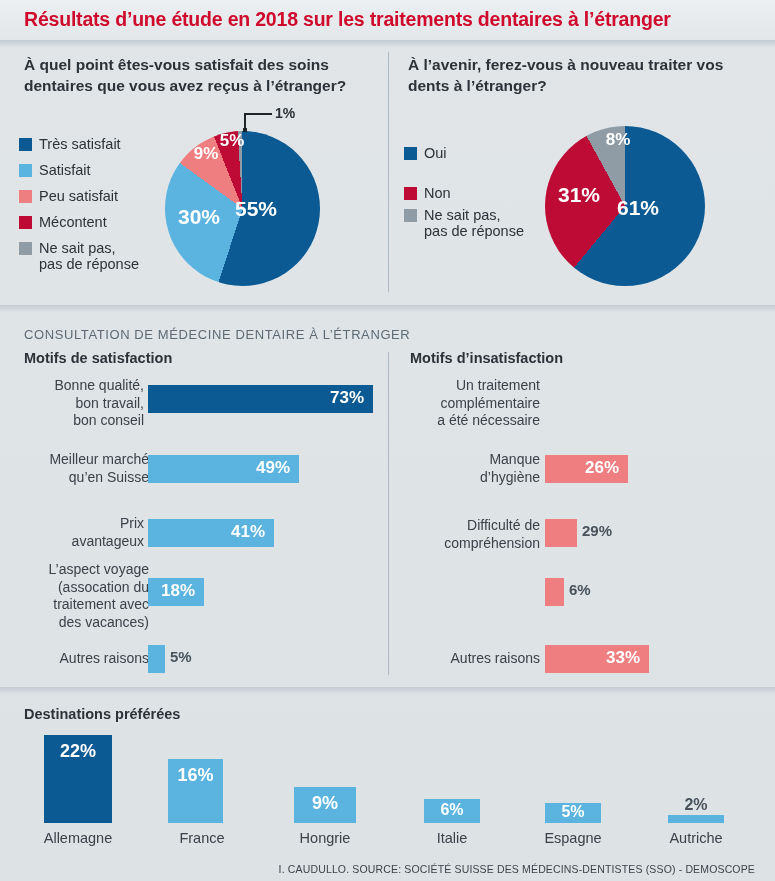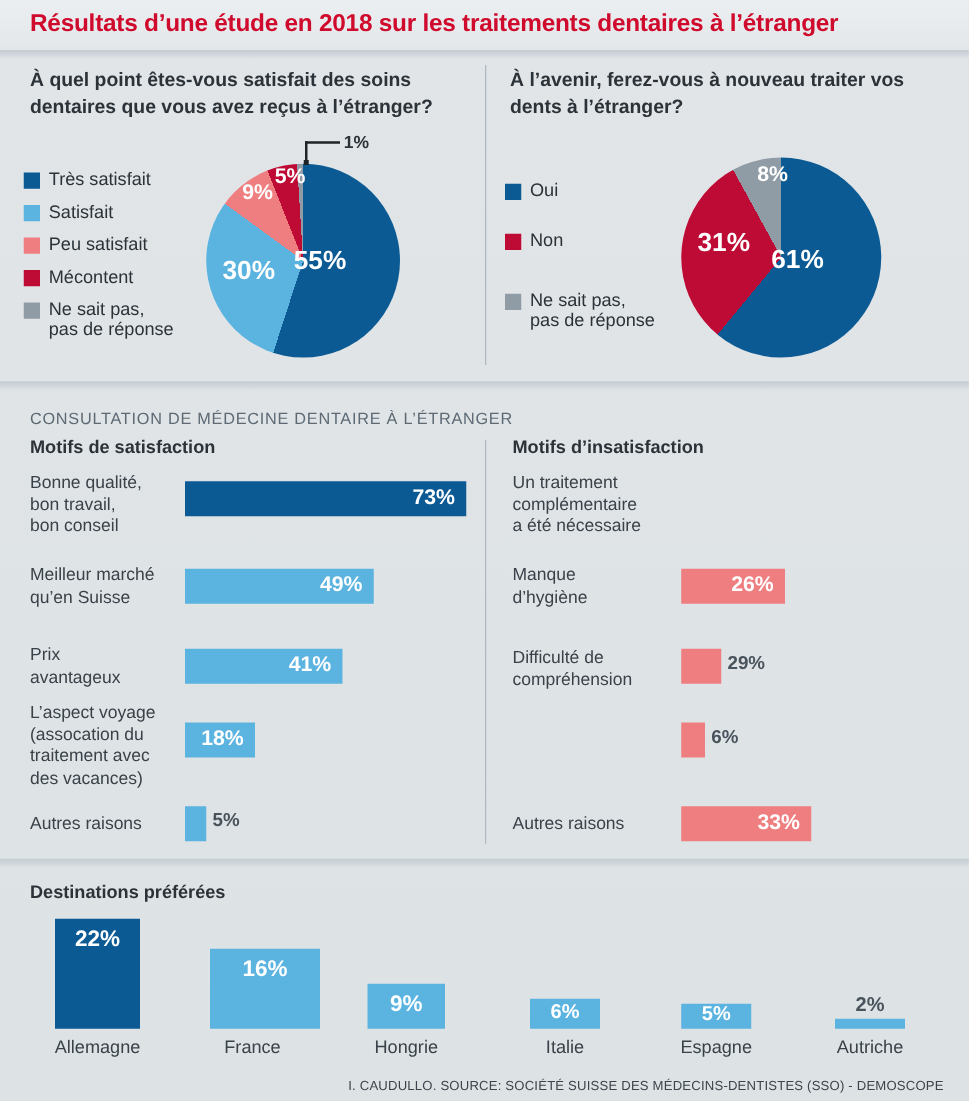--- a/index.html
+++ b/index.html
@@ -52,21 +52,21 @@
   .pie-label{position:absolute;color:#ffffff;font-weight:bold;
              font-size:21px;text-align:center;}
   .pie-label.sm{font-size:17px;}
   .callout-v{position:absolute;width:1.6px;background:#1d2327;}
   .callout-h{position:absolute;height:1.6px;background:#1d2327;}
   .callout-dot{position:absolute;width:4px;height:4px;background:#1d2327;}
   .callout-txt{position:absolute;font-size:14px;font-weight:bold;color:#2b3238;}
 
   
   .hbar-label{position:absolute;font-size:14px;color:#3a4249;line-height:17.5px;
-              white-space:pre-line;}
+              white-space:pre-line;text-align:right;}
   .hbar{position:absolute;height:28px;}
   .hbar-in{position:absolute;right:9px;top:3px;color:#fff;
            font-size:17px;font-weight:bold;}
   .hbar-out{position:absolute;font-size:15px;font-weight:bold;color:#48535c;}
 
   
   .vbar{position:absolute;}
   .vbar-val-in{position:absolute;width:100%;text-align:center;top:6px;
                color:#fff;font-weight:bold;font-size:18px;}
   .vbar-val-out{position:absolute;width:100%;text-align:center;
@@ -134,21 +134,21 @@
   <div class="vline" style="left:388px;top:52px;height:240px"></div>
 
   <div class="q-title" style="left:408px;top:54px;width:330px">À l’avenir, ferez-vous à nouveau traiter
 vos dents à l’étranger?</div>
 
   <div class="legend" style="left:404px;top:145px">
     <div class="row" style="margin-bottom:24px">
       <span class="sw" style="background:#0b5a93"></span>
       <span class="lb">Oui</span>
     </div>
-    <div class="row" style="margin-bottom:32px">
+    <div class="row" style="margin-bottom:6px">
       <span class="sw" style="background:#be0b35"></span>
       <span class="lb">Non</span>
     </div>
     <div class="row">
       <span class="sw" style="background:#8f9ca6"></span>
       <span class="lb">Ne sait pas,
 pas de réponse</span>
     </div>
   </div>
 
@@ -226,21 +226,21 @@
 
   <div class="band-sep" style="top:687px"></div>
 
   <div class="sec-head" style="left:24px;top:706px">Destinations préférées</div>
 
   <div class="vbar" style="left:44px;top:735px;width:68px;height:88px;background:#0b5a93">
     <span class="vbar-val-in">22%</span>
   </div>
   <div class="vbar-cat" style="left:24px;top:830px;width:108px">Allemagne</div>
 
-  <div class="vbar" style="left:168px;top:759px;width:88px;height:64px;background:#5bb3e0">
+  <div class="vbar" style="left:168px;top:759px;width:55px;height:64px;background:#5bb3e0">
     <span class="vbar-val-in">16%</span>
   </div>
   <div class="vbar-cat" style="left:148px;top:830px;width:108px">France</div>
 
   <div class="vbar" style="left:294px;top:787px;width:62px;height:36px;background:#5bb3e0">
     <span class="vbar-val-in">9%</span>
   </div>
   <div class="vbar-cat" style="left:271px;top:830px;width:108px">Hongrie</div>
 
   <div class="vbar" style="left:424px;top:799px;width:56px;height:24px;background:#5bb3e0">

